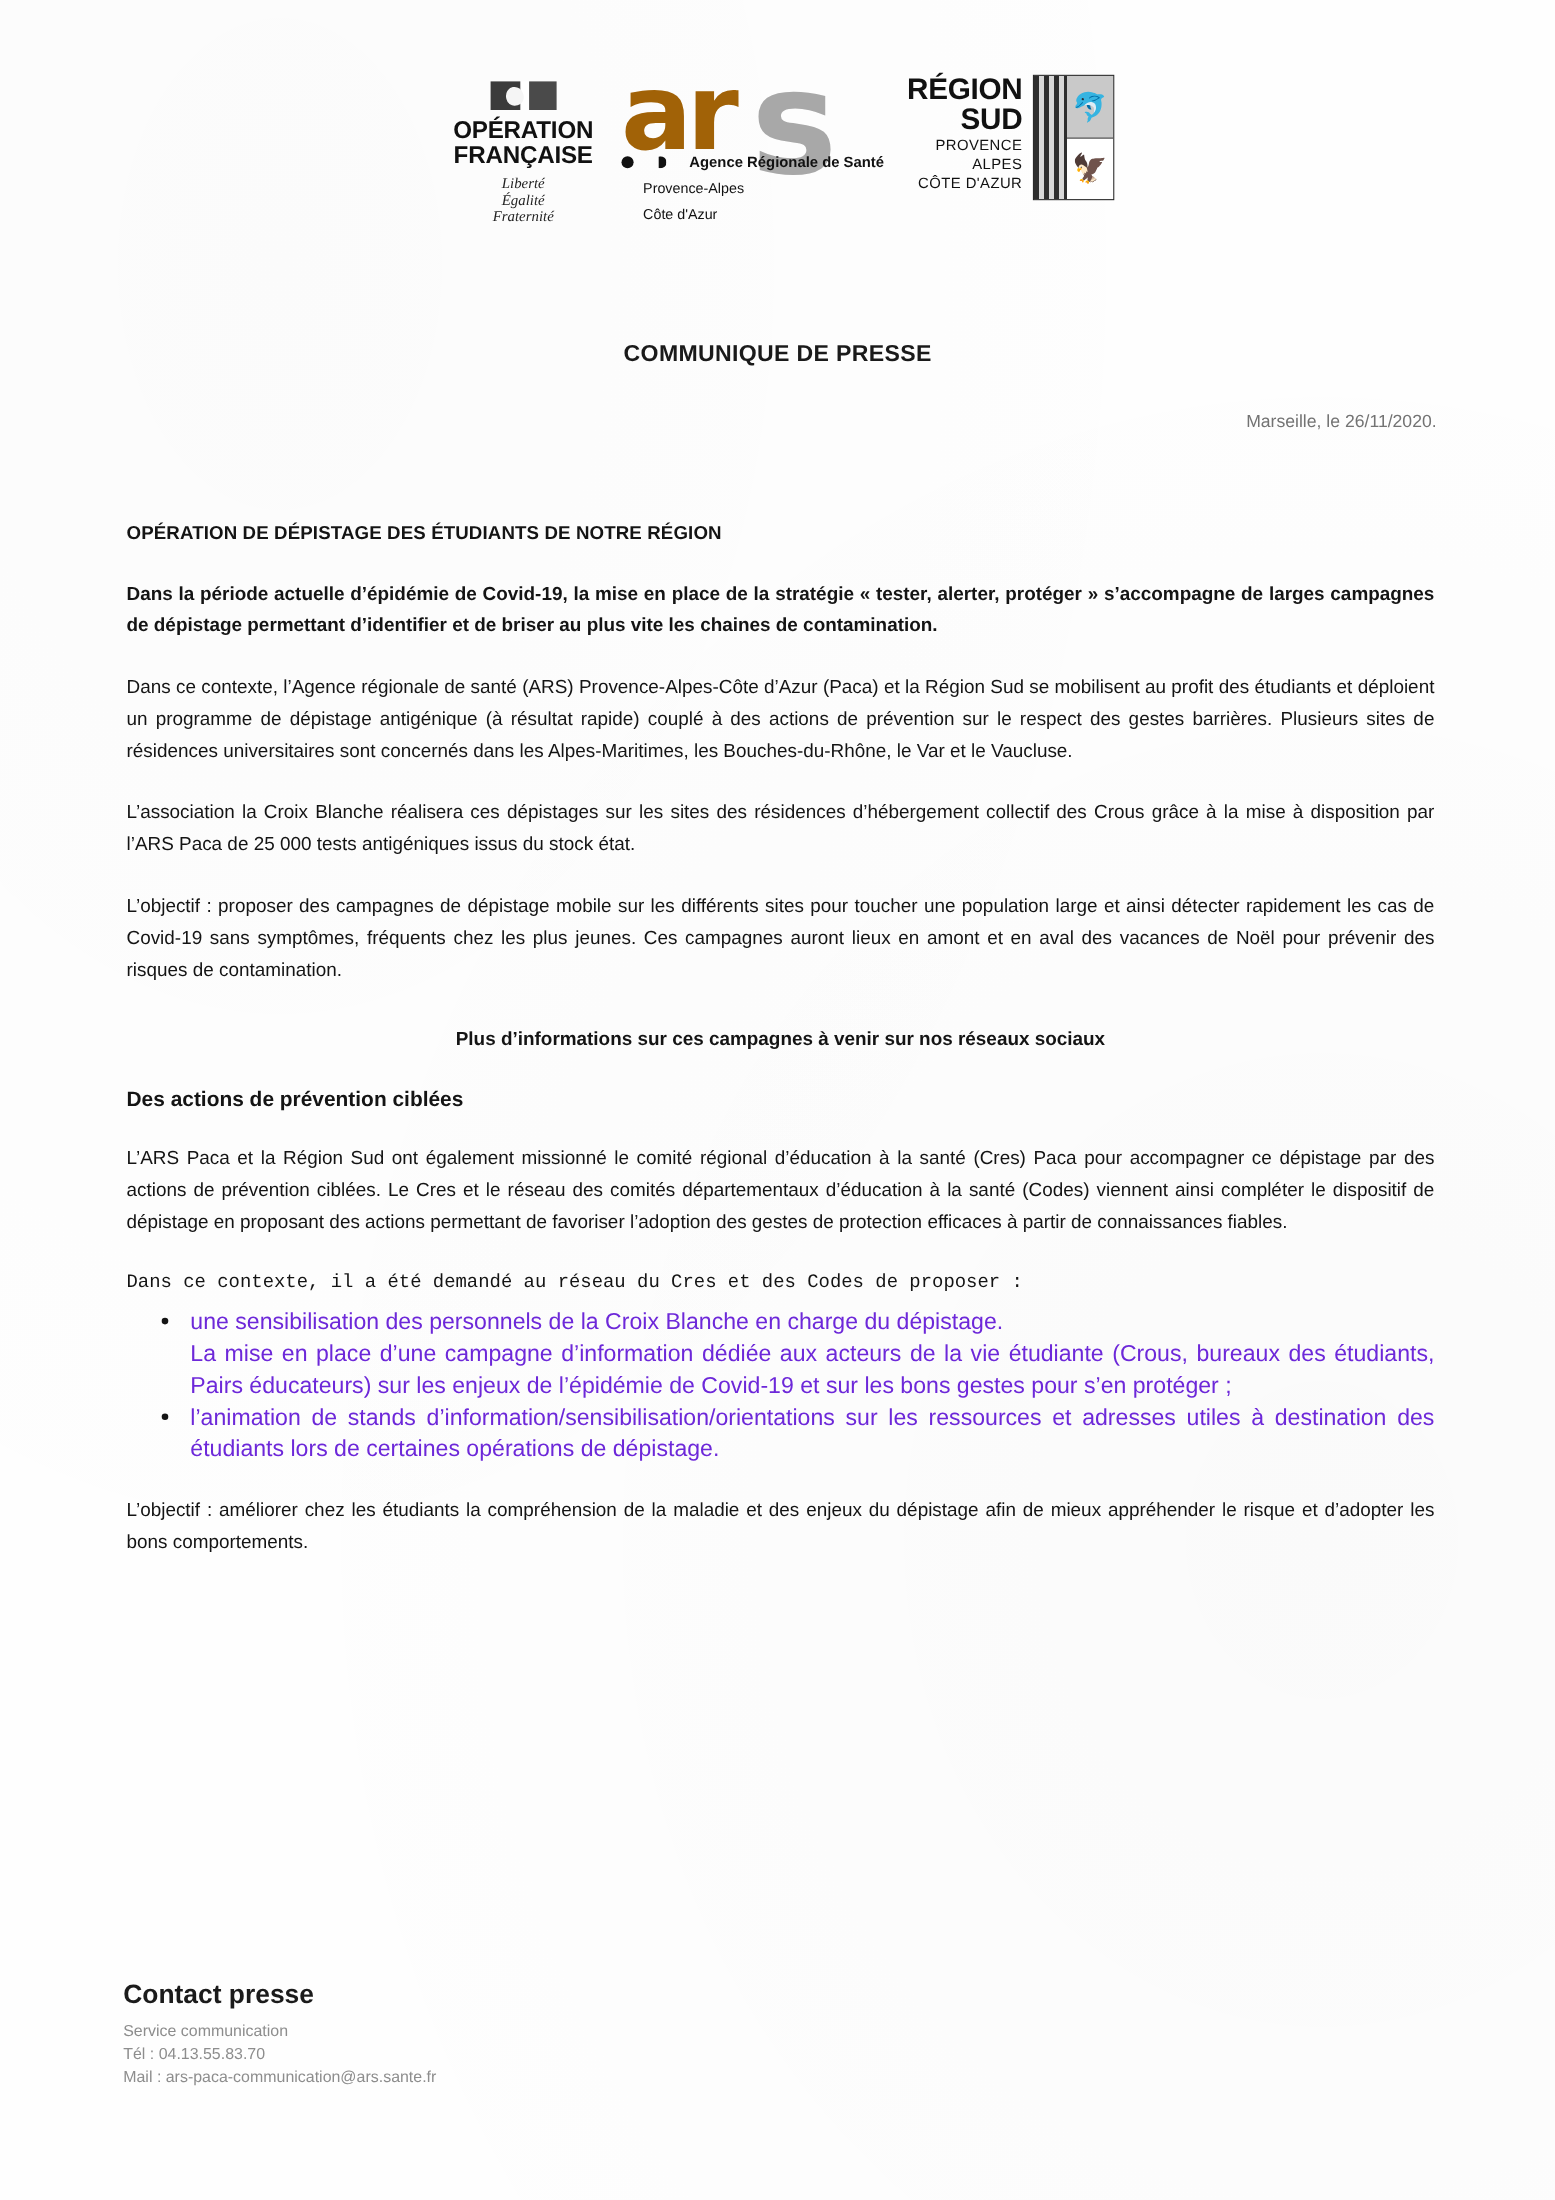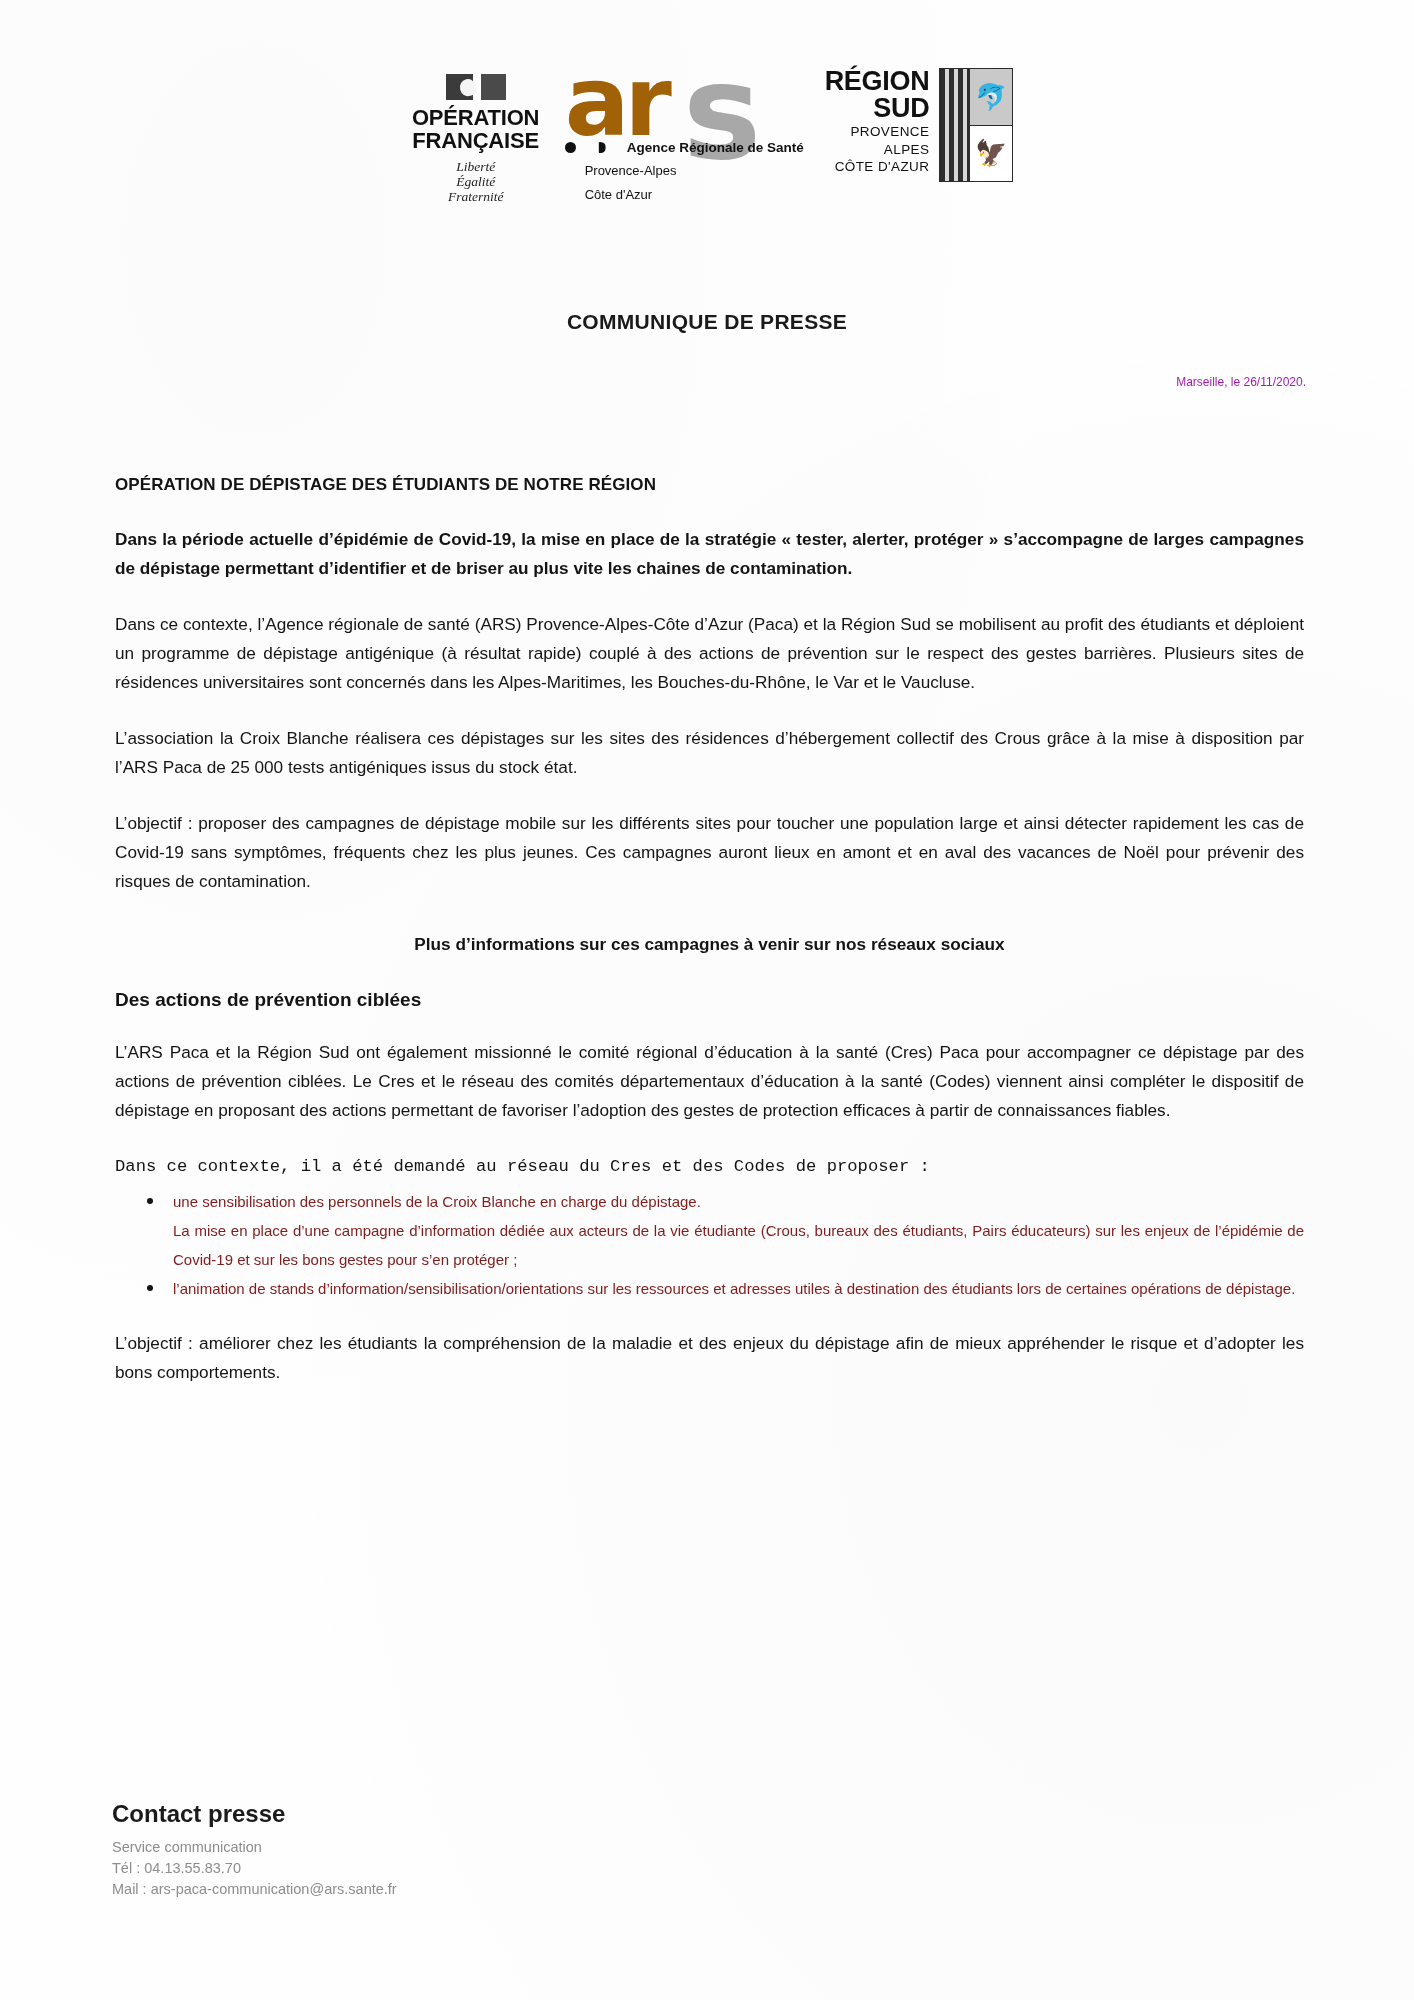--- a/index.html
+++ b/index.html
@@ -233,22 +233,22 @@
     font-size: 21px;
     font-weight: 700;
     letter-spacing: 0.3px;
     color: #1a1a1a;
   }
 
   .doc-date {
     position: absolute;
     right: 108px;
     top: 375px;
-    font-size: 12px;
-    color: #a21caf;
+    font-size: 16px;
+    color: #737373;
   }
 
   
   .body-wrap {
     position: absolute;
     left: 115px;
     right: 110px;
     top: 475px;
   }
 
@@ -287,25 +287,25 @@
     font-family: Liberation Mono, monospace;
   }
 
   ul.bullets {
     margin: 0 0 26px 0;
     padding-left: 58px;
     list-style: none;
   }
   ul.bullets > li {
     position: relative;
-    font-size: 15px;
+    font-size: 21px;
     line-height: 29px;
     text-align: justify;
     margin-bottom: 0;
-    color: #7f1d1d;
+    color: #6d28d9;
   }
   ul.bullets > li + li {
     margin-top: 0;
   }
   ul.bullets > li .bullet-dot {
     position: absolute;
     left: -26px;
     top: 11px;
     width: 6px;
     height: 6px;

